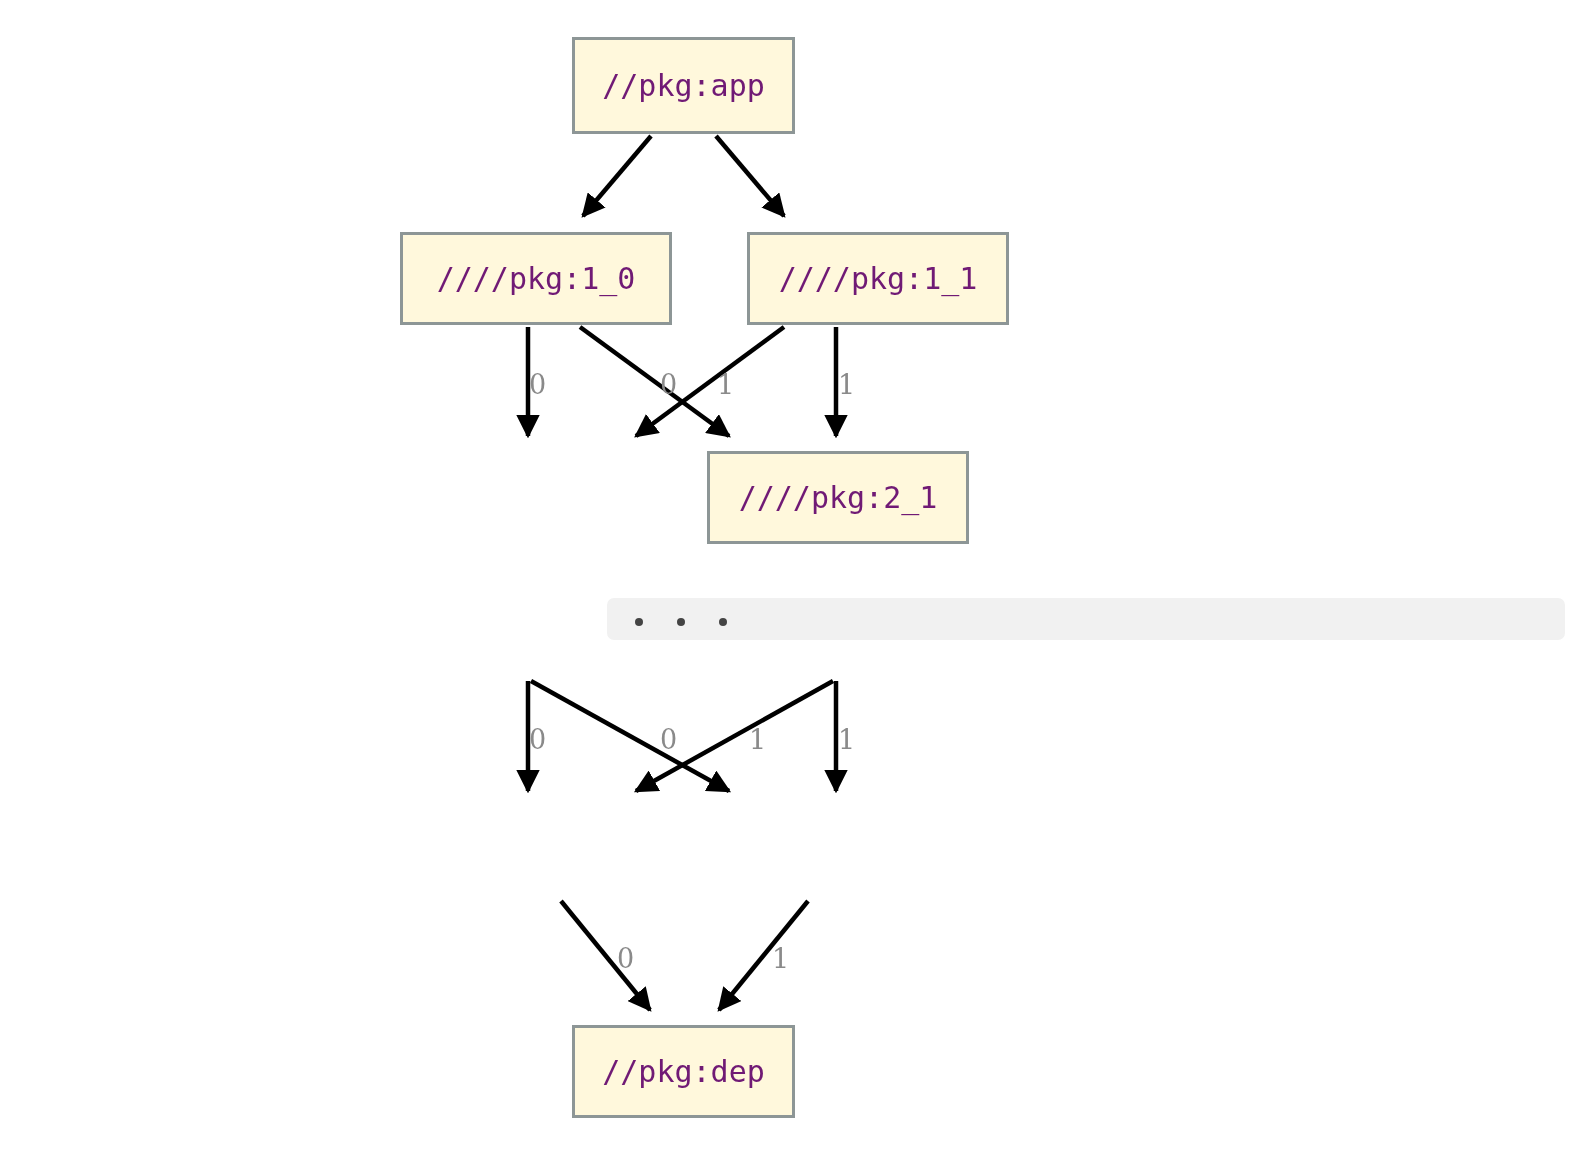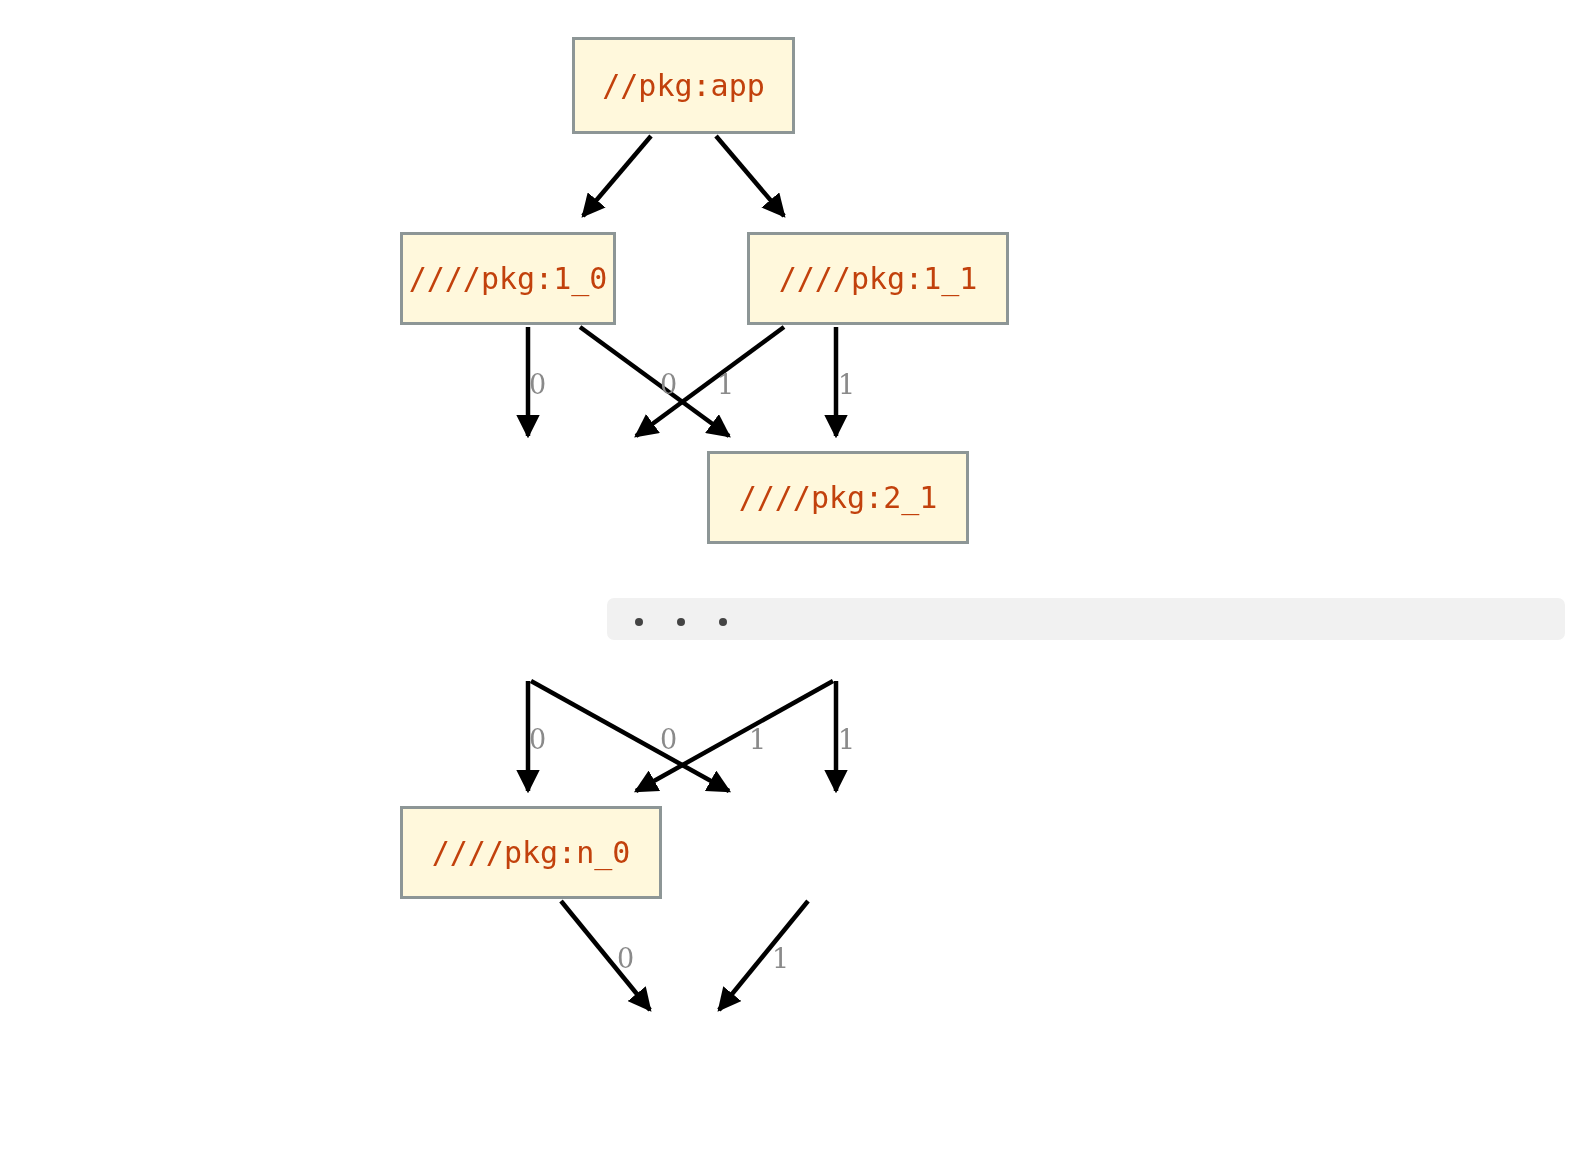--- a/index.html
+++ b/index.html
@@ -27,21 +27,21 @@
   .node-box {
     position: absolute;
     box-sizing: border-box;
     background: #fff8dc;
     border: 3px solid #8d9696;
     display: flex;
     align-items: center;
     justify-content: center;
     font-family: "DejaVu Sans Mono", monospace;
     font-size: 30px;
-    color: #c2410c;
+    color: #701a75;
     letter-spacing: 0px;
     white-space: nowrap;
   }
   .edge-label {
     position: absolute;
     font-family: "DejaVu Serif", serif;
     font-size: 27px;
     color: #8a8a8a;
     white-space: nowrap;
     line-height: 1;
@@ -100,38 +100,38 @@
 
     <line x1="561" y1="901" x2="650" y2="1010" stroke="#000000" stroke-width="4.5" marker-end="url(#arrow)"></line>
 
     <line x1="808" y1="901" x2="719" y2="1010" stroke="#000000" stroke-width="4.5" marker-end="url(#arrow)"></line>
   </svg>
 
   <div class="node-box" style="left:572px; top:37px; width:223px; height:97px;">
     <span>//pkg:app</span>
   </div>
 
-  <div class="node-box" style="left:400px; top:232px; width:216px; height:93px;">
+  <div class="node-box" style="left:400px; top:232px; width:272px; height:93px;">
     <span>////pkg:1_0</span>
   </div>
 
   <div class="node-box" style="left:707px; top:232px; width:262px; height:93px;margin-left:40px;">
     <span>////pkg:1_1</span>
   </div>
 
 
   <div class="node-box" style="left:707px; top:451px; width:262px; height:93px;">
     <span>////pkg:2_1</span>
   </div>
 
-  <div class="node-box" style="left:400px; top:806px; width:262px; height:93px;">
-    <span>////pkg:n_0</span>
-  </div>
 
 
+  <div class="node-box" style="left:572px; top:1025px; width:223px; height:93px;">
+    <span>//pkg:dep</span>
+  </div>
 
   <div class="edge-label" style="left:529px; top:371px;">0</div>
   <div class="edge-label" style="left:660px; top:371px;">0</div>
   <div class="edge-label" style="left:717px; top:371px;">1</div>
   <div class="edge-label" style="left:838px; top:371px;">1</div>
 
   <div class="edge-label" style="left:529px; top:726px;">0</div>
   <div class="edge-label" style="left:660px; top:726px;">0</div>
   <div class="edge-label" style="left:749px; top:726px;">1</div>
   <div class="edge-label" style="left:838px; top:726px;">1</div>

